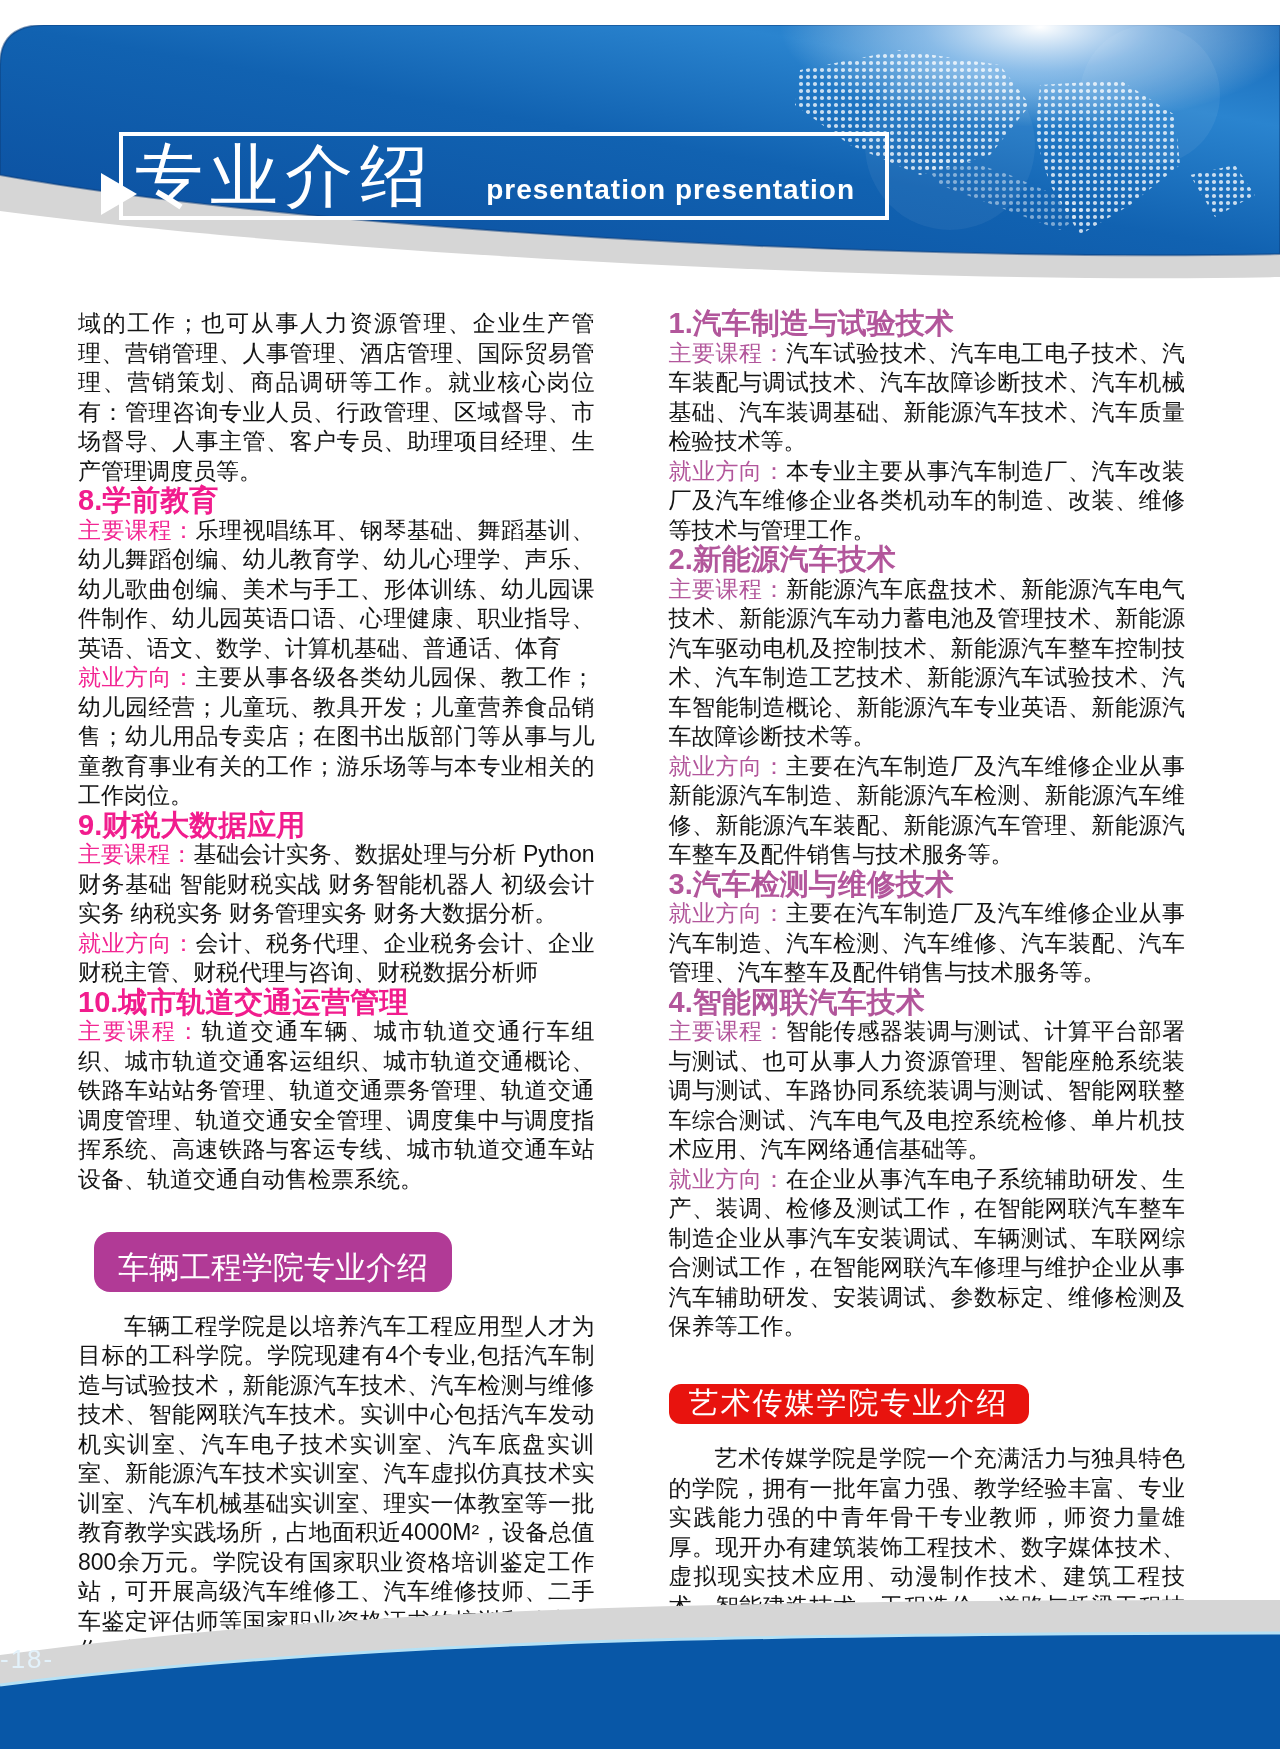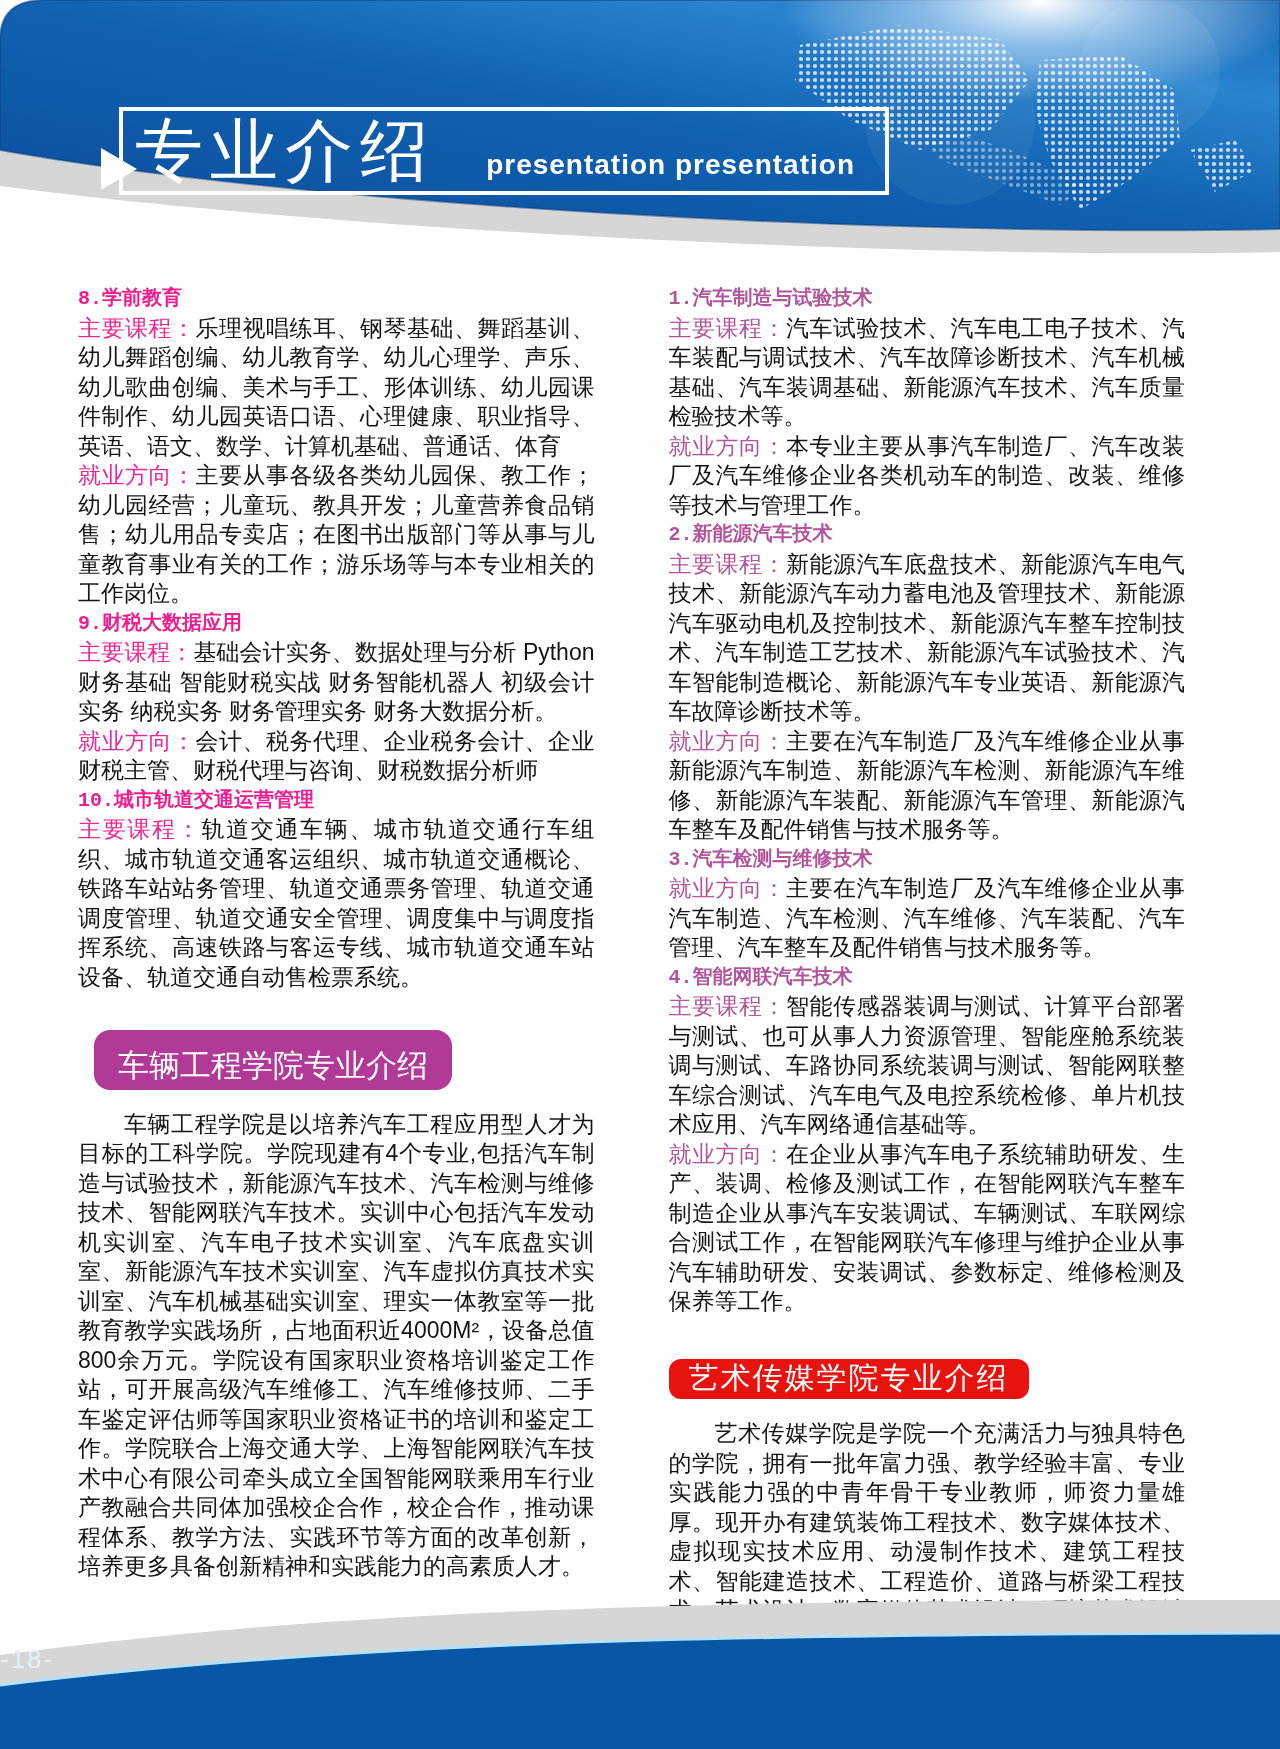--- a/index.html
+++ b/index.html
@@ -1,37 +1,37 @@
 <!DOCTYPE html>
 <html style="--header-blue: #1162b1; --band-gray: #d6d6d6; --footer-blue: #0857a7; --footer-line: #b5e1f5; --heading-pink: #f11c8d; --label-pink: #f22592; --heading-mauve: #b2569b; --label-mauve: #b2569b; --banner-magenta: #b13a96; --banner-red: #e8130e;"><head>
 <meta charset="utf-8">
 <style>
   html,body{margin:0;padding:0;background:#fff;}
   .page{position:relative;width:1280px;height:1749px;background:#fff;overflow:hidden;
         font-family:"Liberation Sans","DejaVu Sans",sans-serif;color:#111;}
 
   
-  .header{position:relative;width:1280px;height:258px;}
+  .header{position:relative;width:1280px;height:258px;margin-top:25px;}
   .header svg{position:absolute;left:0;top:0;display:block;}
   .title-box{position:absolute;left:119px;top:107px;width:770px;height:88px;
              border:4px solid #fff;box-sizing:border-box;}
   .title-cn{position:absolute;left:12px;top:2px;font-size:68px;line-height:1.1;
             color:#fff;letter-spacing:7px;font-weight:500;white-space:nowrap;}
   .title-en{position:absolute;right:30px;top:38px;font-size:28px;font-weight:bold;
             color:#fff;letter-spacing:1px;white-space:nowrap;}
   .arrow{position:absolute;left:101px;top:148px;width:0;height:0;z-index:3;
          border-top:21px solid transparent;border-bottom:21px solid transparent;
          border-left:36px solid #fff;}
 
   
   .main{display:flex;gap:74px;padding:26px 95px 0 78px;}
   .col{flex:1;font-size:23px;line-height:29.5px;text-align:justify;
        word-break:break-all;color:#141414;}
   .col p{margin:0;}
-  .sec-heading{font-weight:bold;margin-top:8px;font-size:20px;line-height:29.5px;font-family:Liberation Mono, monospace;}
+  .sec-heading{font-weight:bold;margin-top:8px;font-size:29px;line-height:29.5px;}
   .col-left .sec-heading{color:var(--heading-pink,#f11c8d);}
   .col-left .lbl{color:var(--label-pink,#f22592);}
   .col-right .sec-heading{color:var(--heading-mauve,#b2569b);}
   .col-right .lbl{color:var(--label-mauve,#b2569b);}
   .indent{text-indent:2em;}
 
   .college-banner{display:block;width:fit-content;color:#fff;white-space:nowrap;}
   .banner-vehicle{background:var(--banner-magenta,#b13a96);
       font-size:31px;padding:21px 24px 9px;border-radius:16px;margin:38px 0 20px 16px;}
   .banner-art{background:var(--banner-red,#e8130e);
@@ -86,20 +86,21 @@
     <div class="title-box">
       <div class="title-cn">专业介绍</div>
       <div class="title-en">presentation presentation</div>
     </div>
     <div class="arrow"></div>
   </div>
 
   <div class="main">
 
     <div class="col col-left">
+      <p>域的工作；也可从事人力资源管理、企业生产管理、营销管理、人事管理、酒店管理、国际贸易管理、营销策划、商品调研等工作。就业核心岗位有：管理咨询专业人员、行政管理、区域督导、市场督导、人事主管、客户专员、助理项目经理、生产管理调度员等。</p>
 
       <p class="sec-heading">8.学前教育</p>
       <p><span class="lbl">主要课程：</span><span>乐理视唱练耳、钢琴基础、舞蹈基训、幼儿舞蹈创编、幼儿教育学、幼儿心理学、声乐、幼儿歌曲创编、美术与手工、形体训练、幼儿园课件制作、幼儿园英语口语、心理健康、职业指导、英语、语文、数学、计算机基础、普通话、体育</span></p>
       <p><span class="lbl">就业方向：</span><span>主要从事各级各类幼儿园保、教工作；幼儿园经营；儿童玩、教具开发；儿童营养食品销售；幼儿用品专卖店；在图书出版部门等从事与儿童教育事业有关的工作；游乐场等与本专业相关的工作岗位。</span></p>
 
       <p class="sec-heading">9.财税大数据应用</p>
       <p><span class="lbl">主要课程：</span><span>基础会计实务、数据处理与分析 Python财务基础 智能财税实战 财务智能机器人 初级会计实务 纳税实务 财务管理实务 财务大数据分析。</span></p>
       <p><span class="lbl">就业方向：</span><span>会计、税务代理、企业税务会计、企业财税主管、财税代理与咨询、财税数据分析师</span></p>
 
       <p class="sec-heading">10.城市轨道交通运营管理</p>

